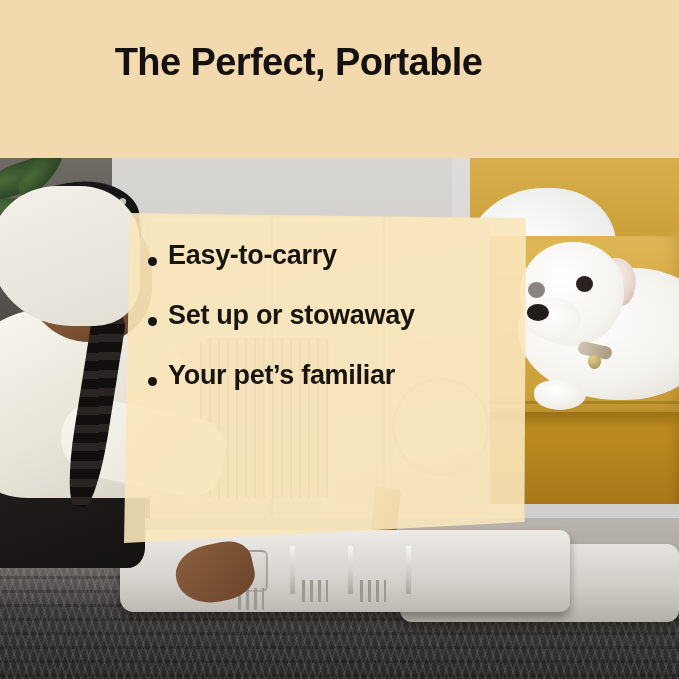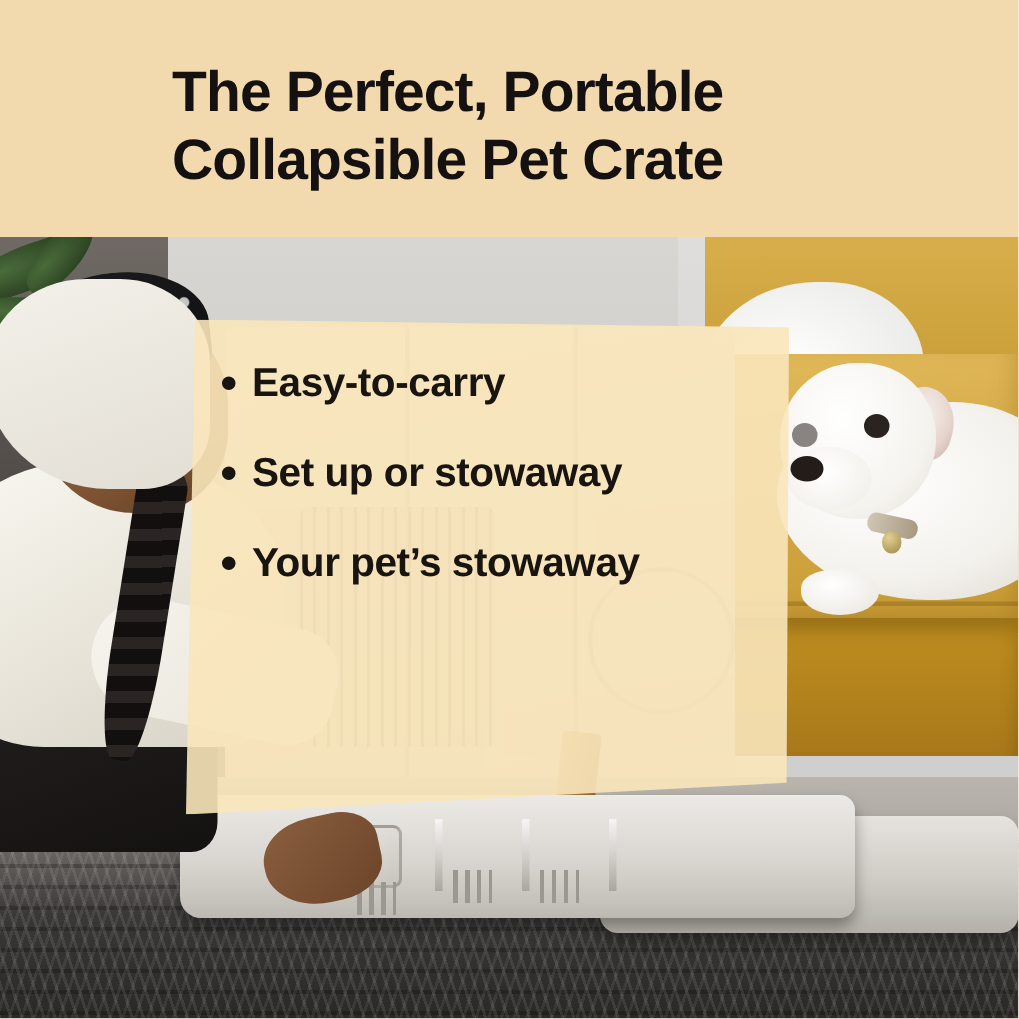--- a/index.html
+++ b/index.html
@@ -320,21 +320,21 @@
     z-index: 30;
     color: #18140f;
     font-family: "Liberation Sans", sans-serif;
     font-weight: bold;
     font-size: 27px;
     line-height: 34px;
     letter-spacing: -0.3px;
   }
   .bullet-row {
     display: flex;
-    align-items: flex-start;
+    align-items: center;
     margin-bottom: 26px;
   }
   .bullet-dot {
     flex: 0 0 auto;
     width: 9px; height: 9px;
     border-radius: 50%;
     background: #18140f;
     margin-top: 13px;
     margin-right: 11px;
   }
@@ -430,26 +430,25 @@
     <div class="bullet-row">
       <span class="bullet-dot"></span>
       <span class="bullet-text">
         <span class="ln">Set up or stowaway</span>
       </span>
     </div>
 
     <div class="bullet-row">
       <span class="bullet-dot"></span>
       <span class="bullet-text">
-        <span class="ln">Your pet’s stowaway</span>
+        <span class="ln">Your pet’s familiar</span>
       </span>
     </div>
 
   </div>
 
   <div class="header-band">
     <div class="headline">
       <span class="l1">The Perfect, Portable</span>
-      <span class="l2">Collapsible Pet Crate</span>
     </div>
   </div>
 
 </div>
 
 </body></html>

